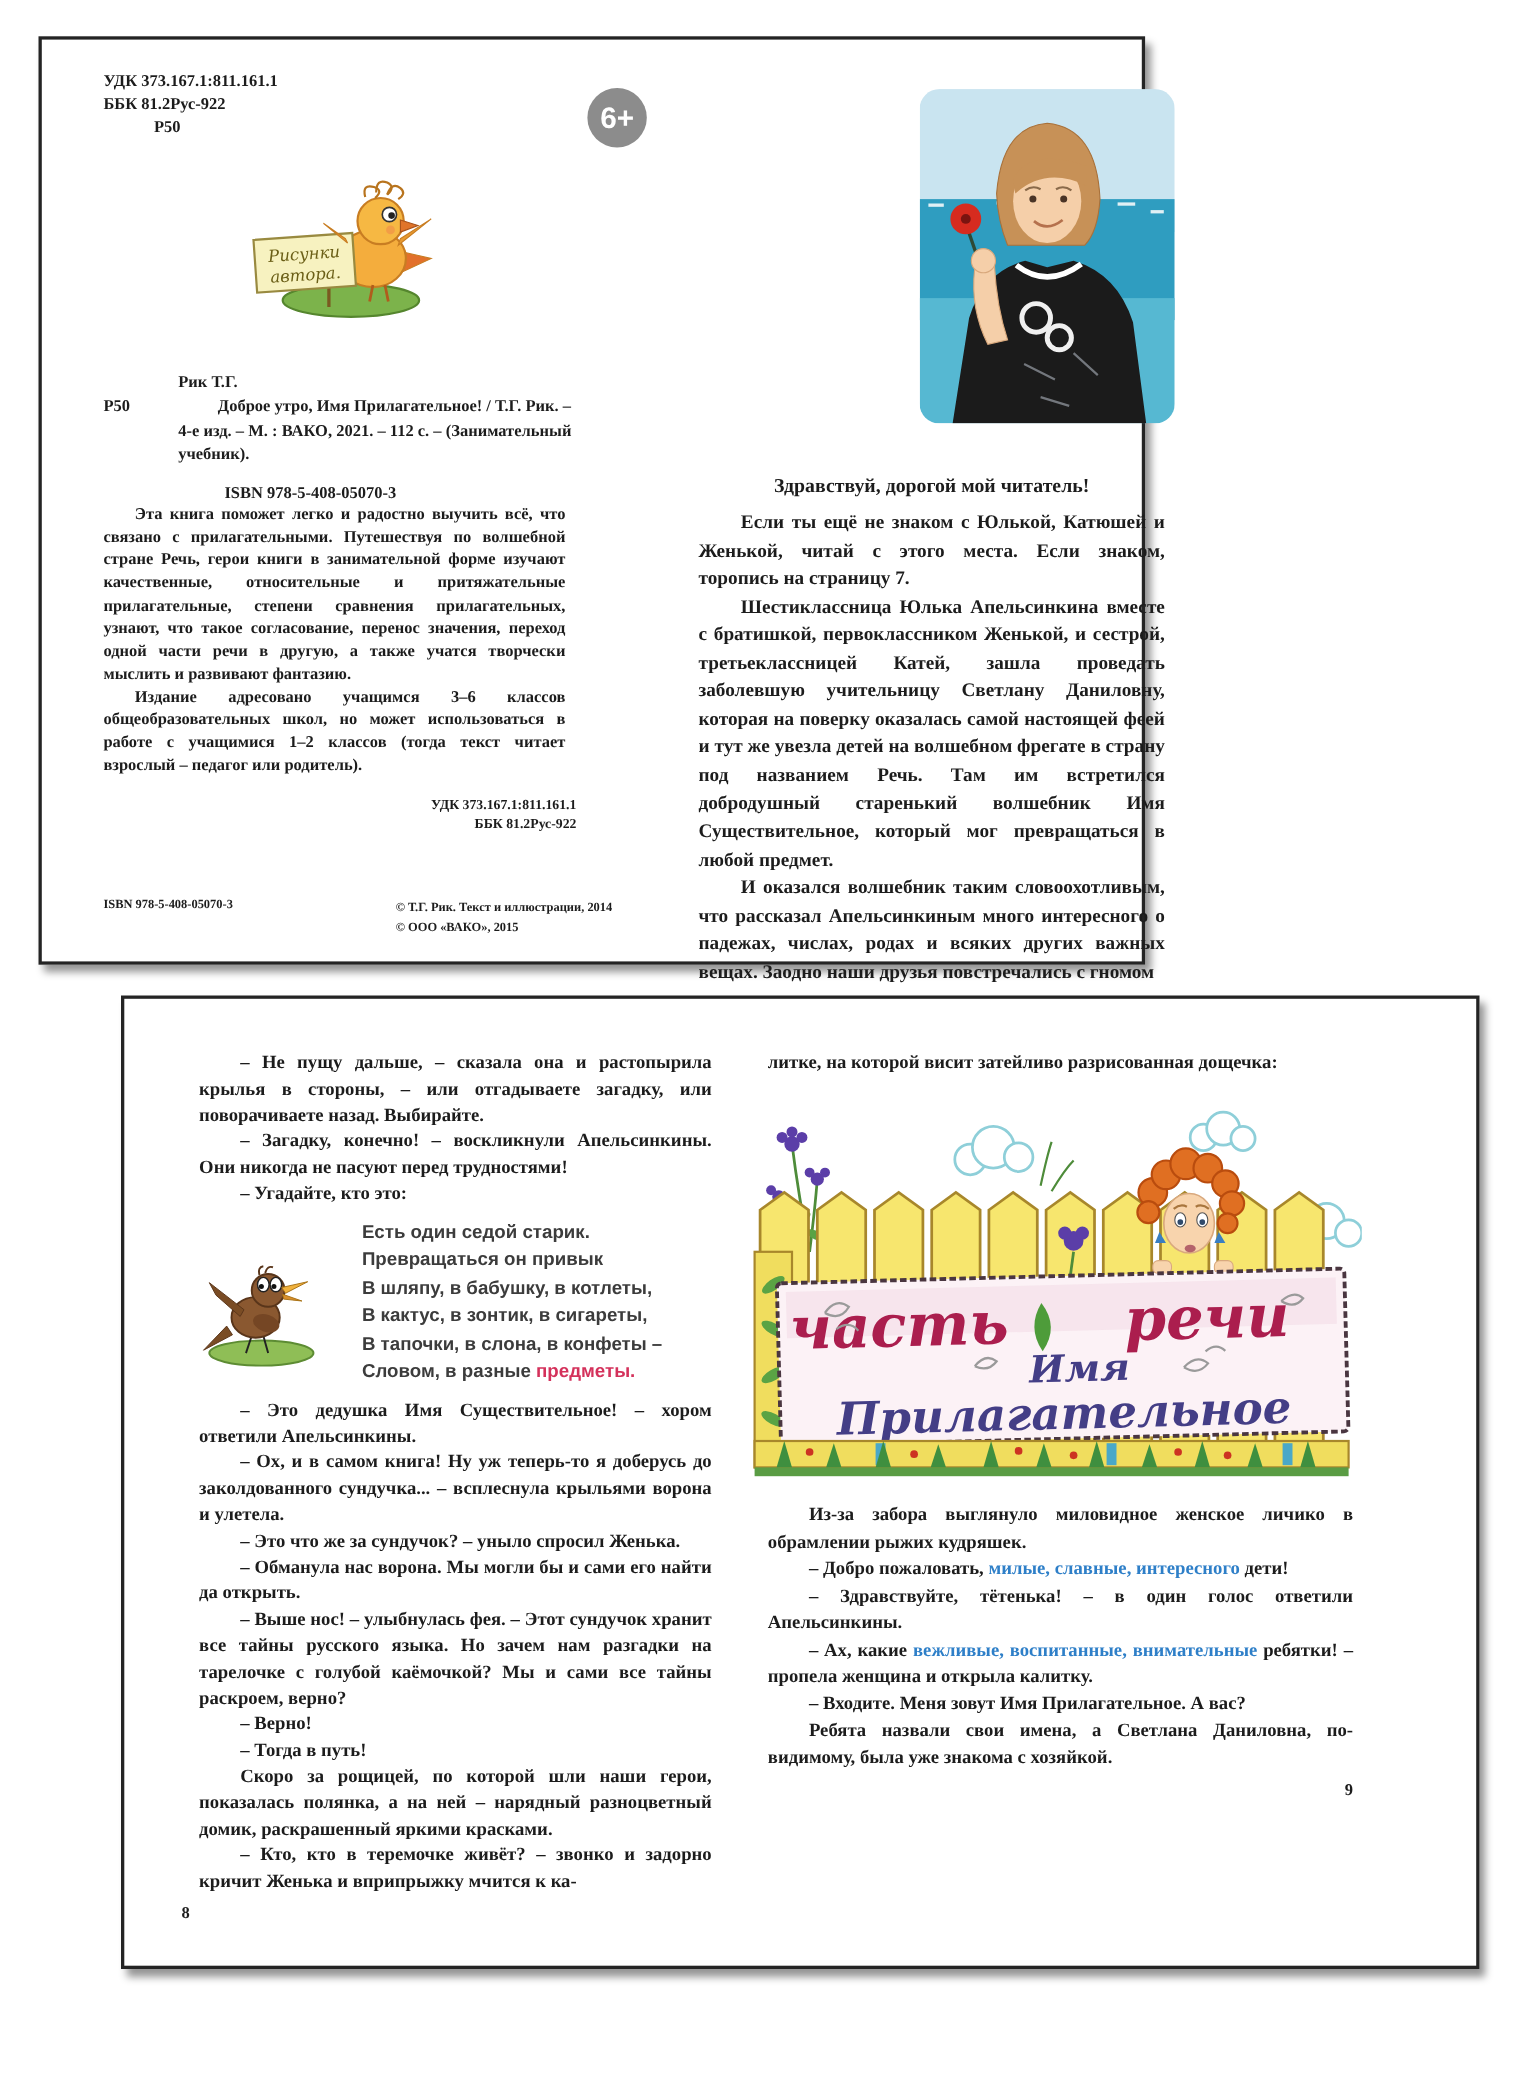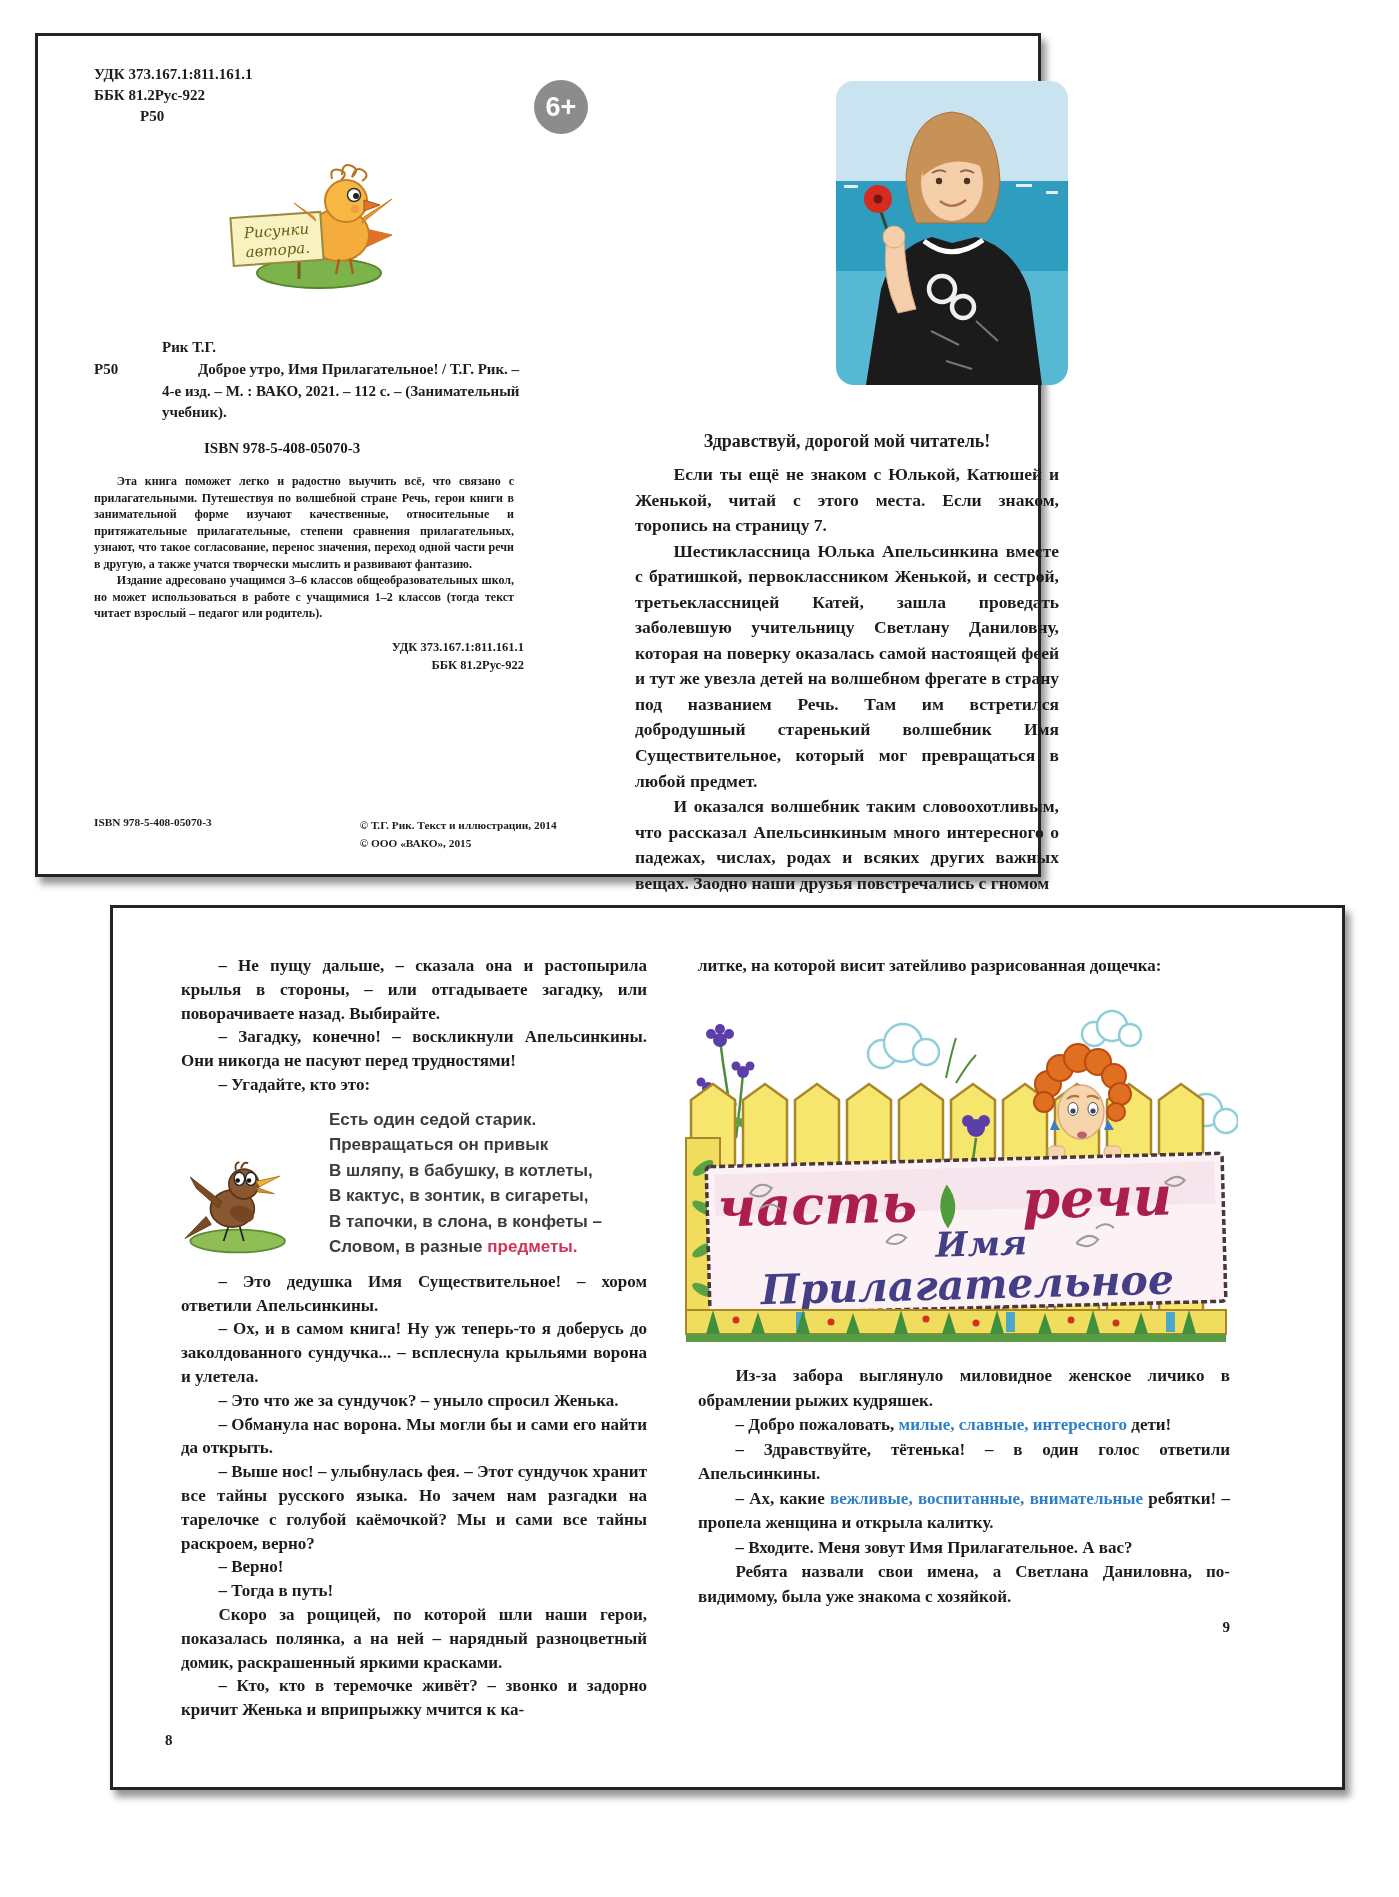--- a/index.html
+++ b/index.html
@@ -13,21 +13,21 @@
 
   
   .page-copyright{position:absolute;left:56px;top:28px;width:436px;}
   .udk-block{font-size:15px;font-weight:bold;line-height:1.4;}
   .udk-block .l3{padding-left:46px;}
   .chick-wrap{width:210px;margin:16px 0 8px 110px;}
   .bib{position:relative;margin-top:40px;font-size:15px;font-weight:bold;line-height:1.45;padding-left:68px;}
   .bib .code{position:absolute;left:0;top:1.45em;}
   .bib .desc{text-indent:36px;text-align:left;}
   .isbn-line{margin:16px 0 0 110px;font-size:15px;font-weight:bold;}
-  .annotation{margin-top:16px;width:420px;font-size:12px;font-weight:600;line-height:1.38;
+  .annotation{width:420px;font-size:15px;font-weight:600;line-height:1.38;
               text-align:justify;}
   .annotation p{margin:0;text-indent:1.9em;}
   .udk-right{margin-top:16px;width:430px;text-align:right;font-size:12.5px;font-weight:bold;line-height:1.45;}
   .sheet-footer{position:absolute;left:56px;top:780px;width:760px;display:flex;
                 font-size:11.3px;font-weight:600;}
   .sheet-footer .f-copy{margin-left:148px;line-height:1.6;}
 
   
   .age-badge{position:absolute;left:496px;top:44px;width:54px;height:54px;border-radius:50%;
              background:var(--badge-bg,#8c8c8c);color:#fff;display:flex;align-items:center;
@@ -36,21 +36,21 @@
                 overflow:hidden;}
   .page3-text{position:absolute;left:597px;top:395px;width:424px;}
   .p3-heading{text-align:center;font-size:18px;font-weight:bold;margin:0 0 10px 0;}
   .para{margin:0;font-size:17.5px;font-weight:600;line-height:1.46;text-align:justify;text-indent:2.2em;}
   .pagenum{font-size:15px;font-weight:600;margin-top:10px;}
   .pn-right{text-align:right;}
 
   
   .page-8{position:absolute;left:52px;top:46px;width:482px;}
   .page-8 .para{font-size:17px;line-height:1.4;margin-left:16px;}
-  .poem-block{display:flex;align-items:flex-end;margin:10px 0 10px 4px;}
+  .poem-block{display:flex;align-items:center;margin:10px 0 10px 4px;}
   .crow-wrap{width:132px;flex:none;margin-top:14px;}
   .poem{margin-left:28px;font-family:"Liberation Sans",sans-serif;font-weight:600;
         font-size:17px;line-height:1.5;color:#3c3c3c;}
   .poem div{white-space:nowrap;}
 
   
   .page-9{position:absolute;left:585px;top:46px;width:532px;}
   .page-9 .para{font-size:17px;line-height:1.44;}
   .fence-wrap{width:592px;margin:10px 0 12px -52px;}
 

